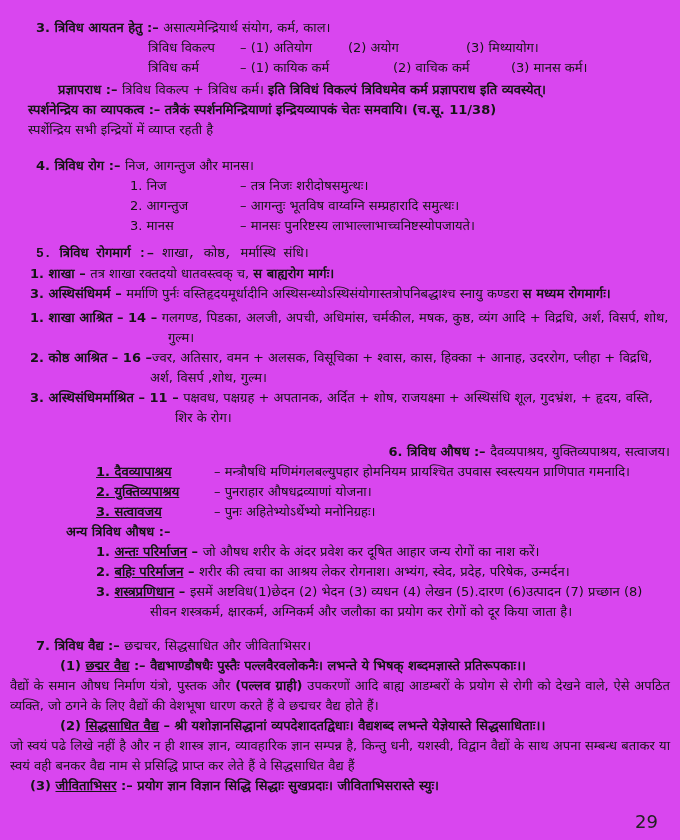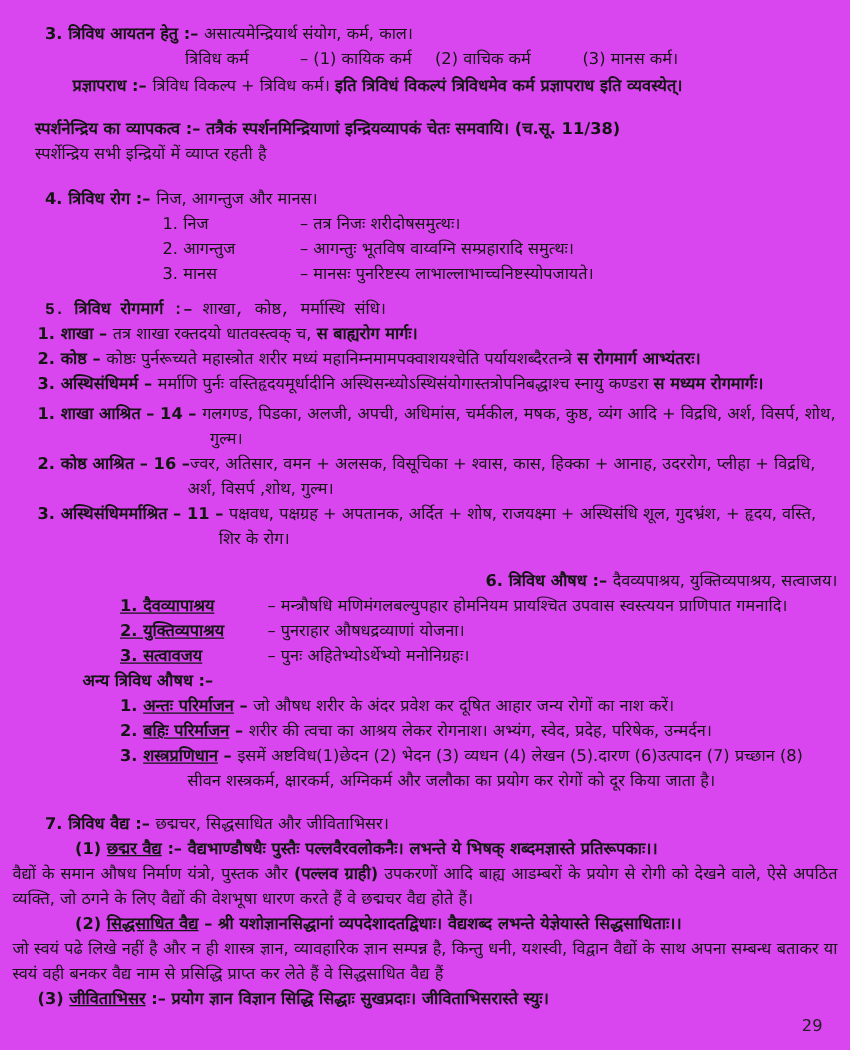--- a/index.html
+++ b/index.html
@@ -18,41 +18,41 @@
     overflow:hidden;
   }
   .line{white-space:normal;}
   .line.justify{text-align:justify;}
   .b{font-weight:bold;}
   .u{text-decoration:underline;}
   .col{display:inline-block;text-indent:0;}
   .pageno{
     position:absolute;
     right:22px;bottom:8px;
-    font-size:13px;
+    font-size:18px;
     color:#222;
   }
 </style>
 </head>
 <body>
 
 <div class="page">
   <div id="doc">
       <div class="line" style="padding-left: 26px; text-indent: 0px;"><span class="b">3. त्रिविध आयतन हेतु :– </span><span class="">असात्यमेन्द्रियार्थ संयोग, कर्म, काल।</span></div>
-      <div class="line" style="padding-left: 138px; text-indent: 0px;"><span class="col" style="min-width: 92px;">त्रिविध कर्म</span><span class="col" style="min-width: 108px;">– (1) कायिक कर्म</span><span class="col" style="min-width: 118px;">(2) वाचिक कर्म</span><span class="">(3) मानस कर्म।</span></div>
+      <div class="line" style="padding-left: 138px; text-indent: 0px;"><span class="col" style="min-width: 92px;">त्रिविध विकल्प</span><span class="col" style="min-width: 108px;">– (1) अतियोग</span><span class="col" style="min-width: 118px;">(2) अयोग</span><span class="">(3) मिथ्यायोग।</span></div>
+      <div class="line" style="padding-left: 138px; text-indent: 0px;"><span class="col" style="min-width: 92px;">त्रिविध कर्म</span><span class="col" style="min-width: 108px;">– (1) कायिक कर्म</span><span class="col" style="min-width: 118px; margin-left: 45px;">(2) वाचिक कर्म</span><span class="">(3) मानस कर्म।</span></div>
       <div class="line" style="padding-left: 48px; text-indent: 0px; margin-top: 2px;"><span class="b">प्रज्ञापराध :– </span><span class="">त्रिविध विकल्प + त्रिविध कर्म। </span><span class="b">इति त्रिविधं विकल्पं त्रिविधमेव कर्म प्रज्ञापराध इति व्यवस्येत्।</span></div>
-      <div class="line" style="padding-left: 18px; text-indent: 0px; margin-top: 14px;"><span class="b">स्पर्शनेन्द्रिय का व्यापकत्व :– तत्रैकं स्पर्शनमिन्द्रियाणां इन्द्रियव्यापकं चेतः समवायि। (च.सू. 11/38)</span></div>
+      <div class="line" style="padding-left: 18px; text-indent: 0px; "><span class="b">स्पर्शनेन्द्रिय का व्यापकत्व :– तत्रैकं स्पर्शनमिन्द्रियाणां इन्द्रियव्यापकं चेतः समवायि। (च.सू. 11/38)</span></div>
       <div class="line" style="padding-left: 18px; text-indent: 0px;"><span class="">स्पर्शेन्द्रिय सभी इन्द्रियों में व्याप्त रहती है</span></div>
       <div class="line" style="padding-left: 26px; text-indent: 0px; margin-top: 16px;"><span class="b">4. त्रिविध रोग :– </span><span class="">निज, आगन्तुज और मानस।</span></div>
       <div class="line" style="padding-left: 120px; text-indent: 0px;"><span class="col" style="min-width: 110px;">1. निज</span><span class="">– तत्र निजः शरीदोषसमुत्थः।</span></div>
       <div class="line" style="padding-left: 120px; text-indent: 0px;"><span class="col" style="min-width: 110px;">2. आगन्तुज</span><span class="">– आगन्तुः भूतविष वाय्वग्नि सम्प्रहारादि समुत्थः।</span></div>
       <div class="line" style="padding-left: 120px; text-indent: 0px;"><span class="col" style="min-width: 110px;">3. मानस</span><span class="">– मानसः पुनरिष्टस्य लाभाल्लाभाच्चनिष्टस्योपजायते।</span></div>
       <div class="line" style="padding-left: 26px; text-indent: 0px; margin-top: 8px; font-family: Liberation Mono, monospace;"><span class="b">5. त्रिविध रोगमार्ग :– </span><span class="">शाखा, कोष्ठ, मर्मास्थि संधि।</span></div>
       <div class="line" style="padding-left: 20px; text-indent: 0px;"><span class="b">1. शाखा – </span><span class="">तत्र शाखा रक्तदयो धातवस्त्वक् च, </span><span class="b">स बाह्यरोग मार्गः।</span></div>
-      <div class="line" style="padding-left: 38px; text-indent: -18px;"><span class="b">2. कोष्ठ – </span><span class="">कोष्ठः पुर्नरूच्यते महास्त्रोत शरीर मध्यं महानिम्नमामपक्वाशयश्चेति पर्यायशब्दैरतन्त्रे </span><span class="b">स रोगमार्ग आभ्यंतरः।</span></div>
       <div class="line" style="padding-left: 38px; text-indent: -18px;"><span class="b">3. अस्थिसंधिमर्म – </span><span class="">मर्माणि पुर्नः वस्तिहृदयमूर्धादीनि अस्थिसन्ध्योऽस्थिसंयोगास्तत्रोपनिबद्धाश्च स्नायु कण्डरा </span><span class="b">स मध्यम रोगमार्गः।</span></div>
       <div class="line" style="padding-left: 158px; text-indent: -138px; margin-top: 4px;"><span class="b">1. शाखा आश्रित – 14 – </span><span class="">गलगण्ड, पिडका, अलजी, अपची, अधिमांस, चर्मकील, मषक, कुष्ठ, व्यंग आदि + विद्रधि, अर्श, विसर्प, शोथ, गुल्म।</span></div>
       <div class="line" style="padding-left: 140px; text-indent: -120px;"><span class="b">2. कोष्ठ आश्रित – 16 –</span><span class="">ज्वर, अतिसार, वमन + अलसक, विसूचिका + श्वास, कास, हिक्का + आनाह, उदररोग, प्लीहा + विद्रधि, अर्श, विसर्प ,शोथ, गुल्म।</span></div>
       <div class="line" style="padding-left: 165px; text-indent: -145px;"><span class="b">3. अस्थिसंधिमर्माश्रित – 11 – </span><span class="">पक्षवध, पक्षग्रह + अपतानक, अर्दित + शोष, राजयक्ष्मा + अस्थिसंधि शूल, गुदभ्रंश, + हृदय, वस्ति, शिर के रोग।</span></div>
       <div class="line" style="padding-left: 26px; text-indent: 0px; margin-top: 14px; text-align: right;"><span class="b">6. त्रिविध औषध :– </span><span class="">दैवव्यपाश्रय, युक्तिव्यपाश्रय, सत्वाजय।</span></div>
       <div class="line" style="padding-left: 86px; text-indent: 0px;"><span class="b u col" style="min-width: 118px;">1. दैवव्यापाश्रय</span><span class="">– मन्त्रौषधि मणिमंगलबल्युपहार होमनियम प्रायश्चित उपवास स्वस्त्ययन प्राणिपात गमनादि।</span></div>
       <div class="line" style="padding-left: 86px; text-indent: 0px;"><span class="b u col" style="min-width: 118px;">2. युक्तिव्यपाश्रय</span><span class="">– पुनराहार औषधद्रव्याणां योजना।</span></div>
       <div class="line" style="padding-left: 86px; text-indent: 0px;"><span class="b u col" style="min-width: 118px;">3. सत्वावजय</span><span class="">– पुनः अहितेभ्योऽर्थेभ्यो मनोनिग्रहः।</span></div>
       <div class="line" style="padding-left: 56px; text-indent: 0px;"><span class="b">अन्य त्रिविध औषध :–</span></div>
       <div class="line" style="padding-left: 86px; text-indent: 0px;"><span class="b">1. </span><span class="b u">अन्तः परिर्माजन</span><span class="b"> – </span><span class="">जो औषध शरीर के अंदर प्रवेश कर दूषित आहार जन्य रोगों का नाश करें।</span></div>

